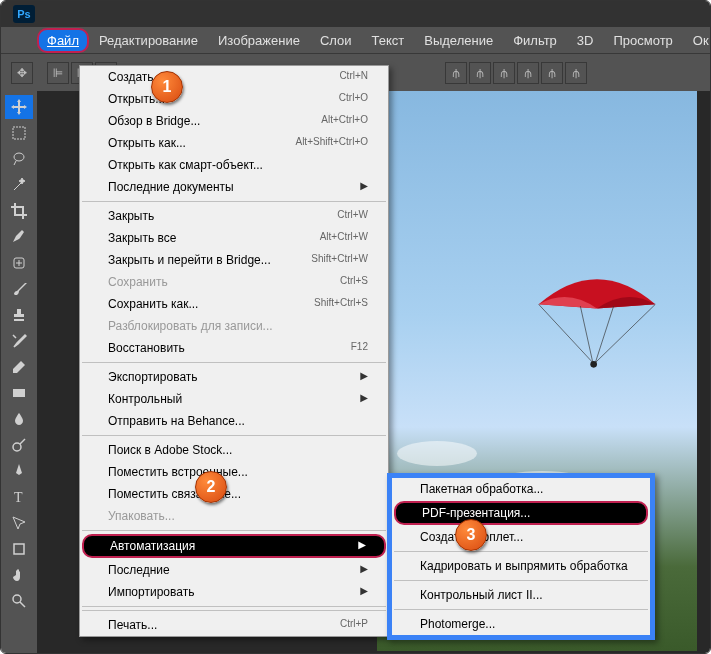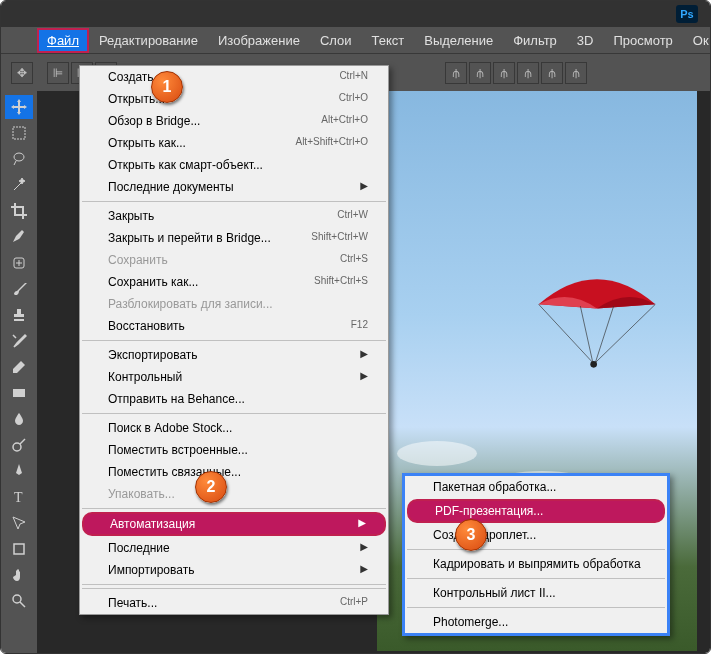--- a/index.html
+++ b/index.html
@@ -1,44 +1,44 @@
 <!DOCTYPE html>
 <html><head>
   <meta charset="utf-8">
   <style>
     * { margin: 0; padding: 0; box-sizing: border-box; }
     body { font-family: "Segoe UI", Tahoma, sans-serif; font-size: 12px; background: #fff; width: 711px; height: 654px; overflow: hidden; position: relative; border: 1px solid #333; border-radius: 6px; }
-    .app-bar { background: #323232; height: 26px; display: flex; align-items: center; padding: 0 4px; justify-content: flex-end; }
+    .app-bar { background: #323232; height: 26px; display: flex; align-items: center; padding: 0 4px; }
     .ps-logo { width: 22px; height: 18px; background: #001e36; border-radius: 3px; display: flex; align-items: center; justify-content: center; margin: 0 8px; }
     .ps-logo span { color: #31a8ff; font-weight: bold; font-size: 11px; }
     .menu-bar { background: #535353; height: 26px; display: flex; align-items: center; padding-left: 36px; position: relative; }
     .menu-item { color: #e0e0e0; padding: 5px 10px; font-size: 13px; cursor: pointer; }
-    .menu-item.active { background: #1473e6; color: #fff; border: 2px solid #c02050; border-radius: 0; padding: 3px 8px; text-decoration: underline; }
+    .menu-item.active { background: #1473e6; color: #fff; border: 2px solid #c02050; border-radius: 10px; padding: 3px 8px; text-decoration: underline; }
     .options-bar { background: #535353; height: 38px; border-top: 1px solid #383838; display: flex; align-items: center; padding-left: 10px; gap: 8px; }
     .opt-btn { width: 22px; height: 22px; background: #535353; border: 1px solid #383838; display: flex; align-items: center; justify-content: center; color: #c0c0c0; font-size: 12px; }
     .opt-group { display: flex; gap: 2px; margin-left: 6px; }
     .main-area { display: flex; height: calc(100% - 90px); }
     .toolbox { width: 36px; background: #535353; display: flex; flex-direction: column; align-items: center; padding-top: 4px; gap: 2px; }
     .tool { width: 28px; height: 24px; display: flex; align-items: center; justify-content: center; color: #d0d0d0; font-size: 14px; cursor: pointer; position: relative; }
     .tool.active { background: #1473e6; }
     .tool svg { width: 16px; height: 16px; fill: #d0d0d0; }
     .canvas-area { flex: 1; background: #282828; display: flex; align-items: flex-start; justify-content: flex-start; padding: 0; position: relative; overflow: hidden; }
     .image-preview { width: 320px; height: 560px; margin-left: 340px; margin-top: 0; background: linear-gradient(to bottom, #87b8e0 0%, #a8d0f0 40%, #c8e0f8 60%, #4a6a3a 85%, #3a5a2a 100%); position: relative; }
     .parachute { position: absolute; top: 180px; right: 20px; width: 160px; height: 100px; }
     .parachute svg { width: 100%; height: 100%; }
     .cloud { position: absolute; background: rgba(255,255,255,0.5); border-radius: 50%; }
     .c1 { top: 350px; left: 20px; width: 80px; height: 25px; }
     .c2 { top: 380px; left: 120px; width: 90px; height: 22px; }
     .dropdown { position: absolute; top: 64px; left: 78px; width: 310px; background: #f0f0f0; border: 1px solid #999; box-shadow: 3px 3px 6px rgba(0,0,0,0.4); z-index: 100; }
     .dd-item { display: flex; justify-content: space-between; padding: 4px 20px 4px 28px; font-size: 12px; color: #000; cursor: pointer; }
     .dd-item.disabled { color: #999; }
-    .dd-item.highlighted { background: #be185d; color: #fff; border: 2px solid #c02050; border-radius: 10px; margin: 1px 2px; padding: 3px 18px 3px 26px; }
+    .dd-item.highlighted { background: #000000; color: #fff; border: 2px solid #c02050; border-radius: 10px; margin: 1px 2px; padding: 3px 18px 3px 26px; }
     .dd-sep { height: 1px; background: #c0c0c0; margin: 3px 2px; }
     .dd-arrow { font-size: 10px; color: #333; }
-    .submenu { position: absolute; top: 472px; left: 386px; width: 268px; background: #f0f0f0; border: 3px solid #3b82f6; box-shadow: 3px 3px 6px rgba(0,0,0,0.4); z-index: 101; margin-left: 15px; }
+    .submenu { position: absolute; top: 472px; left: 386px; width: 268px; background: #f0f0f0; border: 5px solid #3b82f6; box-shadow: 3px 3px 6px rgba(0,0,0,0.4); z-index: 101; }
     .marker { position: absolute; width: 32px; height: 32px; background: radial-gradient(circle at 35% 30%, #ff8a3a, #d84a10); border-radius: 50%; display: flex; align-items: center; justify-content: center; color: #fff; font-weight: bold; font-size: 16px; box-shadow: 1px 2px 3px rgba(0,0,0,0.5); z-index: 200; border: 1px solid #a03000; }
     .m1 { top: 70px; left: 150px; }
     .m2 { top: 470px; left: 194px; }
     .m3 { top: 518px; left: 454px; }
     .shortcut { color: #666; font-size: 10px; }
     .dd-item.highlighted .dd-arrow { color: #fff; }
   </style>
 </head>
 <body>
 
@@ -224,20 +224,24 @@
     <div class="dd-item">
       <span>Последние документы</span>
       <span class="dd-arrow">▶</span>
     </div>
     <div class="dd-sep"></div>
     <div class="dd-item">
       <span>Закрыть</span>
       <span class="shortcut">Ctrl+W</span>
     </div>
     <div class="dd-item">
+      <span>Закрыть все</span>
+      <span class="shortcut">Alt+Ctrl+W</span>
+    </div>
+    <div class="dd-item">
       <span>Закрыть и перейти в Bridge...</span>
       <span class="shortcut">Shift+Ctrl+W</span>
     </div>
     <div class="dd-item disabled">
       <span>Сохранить</span>
       <span class="shortcut">Ctrl+S</span>
     </div>
     <div class="dd-item">
       <span>Сохранить как...</span>
       <span class="shortcut">Shift+Ctrl+S</span>

